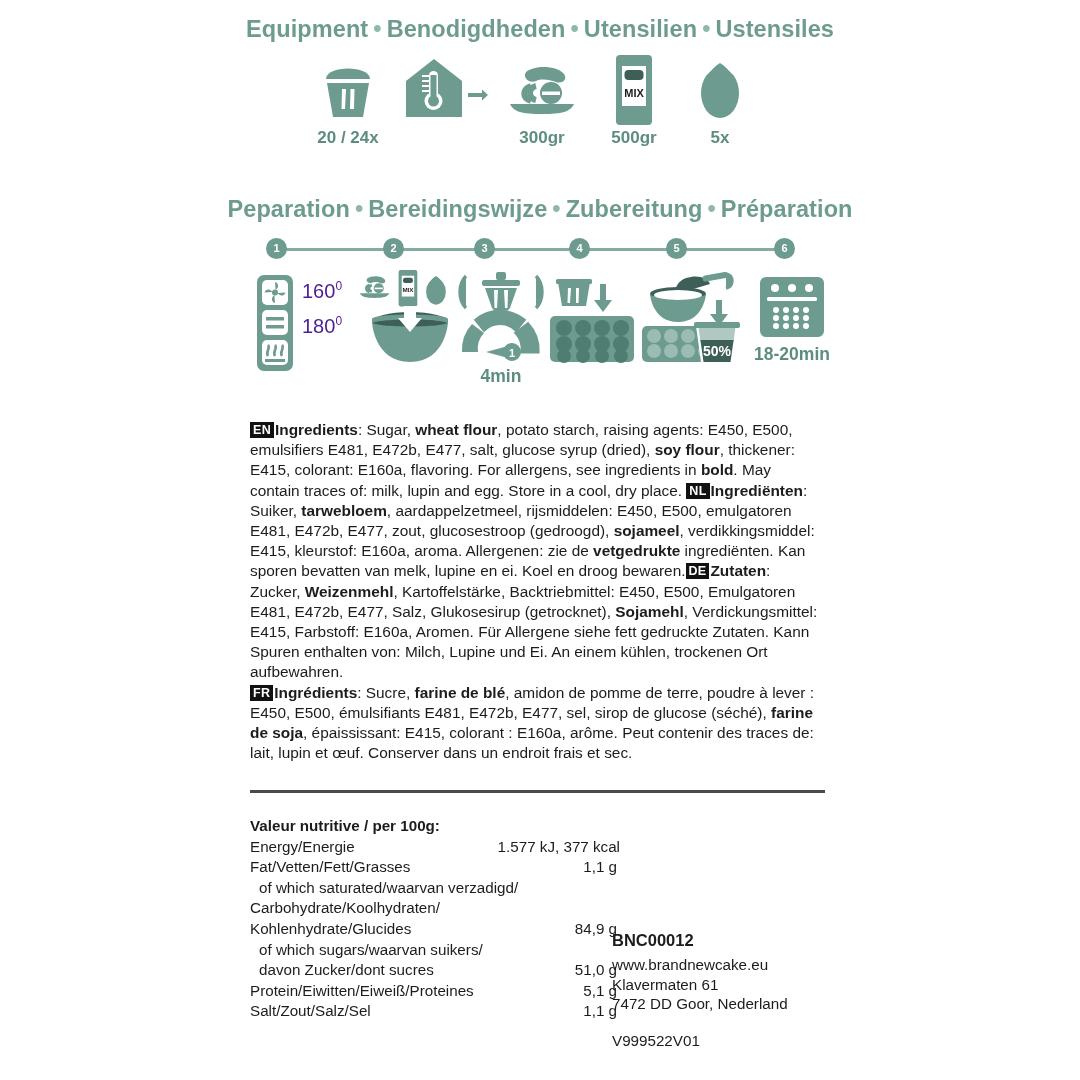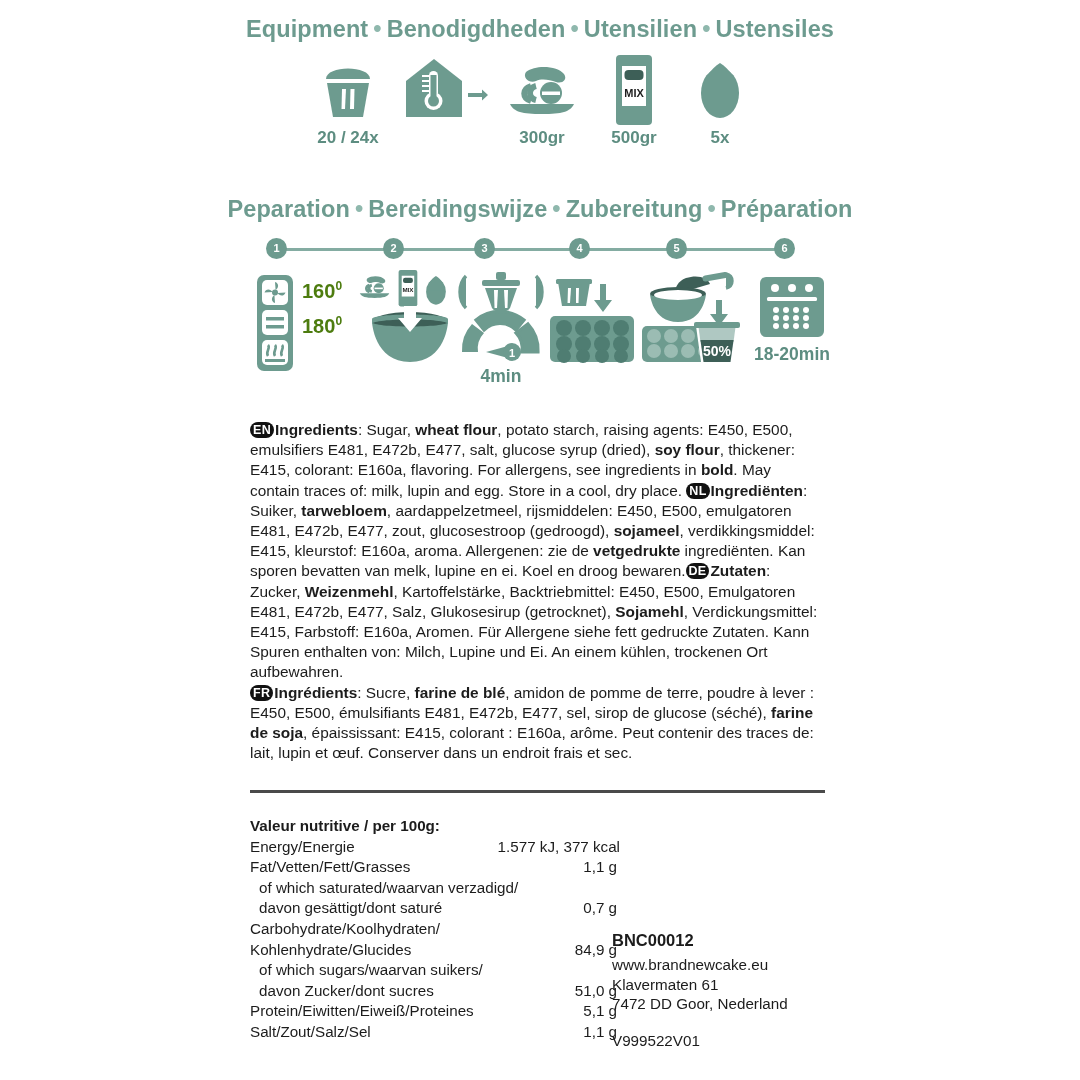--- a/index.html
+++ b/index.html
@@ -111,23 +111,23 @@
     text-align: center;
     white-space: nowrap;
   }
 
   .teal        { fill: #6d9b8f; }
   .teal-dark   { fill: #3d5f57; }
   .teal-stroke { fill: none; stroke: #6d9b8f; stroke-width: 6; }
   .white-fill  { fill: #ffffff; }
 
   .temp-label {
-    font-weight: bold;
+    font-weight: normal;
     font-size: 20px;
-    color: #4d7c0f;
+    color: #4c1d95;
     line-height: 1;
     white-space: nowrap;
   }
   .temp-sup { font-size: 12px; vertical-align: super; }
 
   
   #ingredients {
     position: absolute;
     left: 250px;
     top: 420px;
@@ -139,21 +139,21 @@
   }
   #ingredients b { font-weight: bold; margin-top: 32px; }
   .lang-tag {
     display: inline-block;
     background: #111111;
     color: #ffffff;
     font-weight: bold;
     font-size: 12.5px;
     line-height: 14px;
     padding: 1px 3px 1px 3px;
-    border-radius: 8px;
+    border-radius: 0;
     letter-spacing: 0.3px;
     position: relative;
     top: -1px;
     margin-right: 1px;
   }
 
   
   #divider {
     position: absolute;
     left: 250px;
@@ -499,24 +499,20 @@
         </div>
         <div class="nt-row">
           <div class="nt-label">Fat/Vetten/Fett/Grasses</div>
           <div class="nt-value">1,1 g</div>
         </div>
         <div class="nt-row">
           <div class="nt-label indent">of which saturated/waarvan verzadigd/</div>
           <div class="nt-value"></div>
         </div>
         <div class="nt-row">
-          <div class="nt-label indent">davon gesättigt/dont saturé</div>
-          <div class="nt-value">0,7 g</div>
-        </div>
-        <div class="nt-row">
           <div class="nt-label">Carbohydrate/Koolhydraten/</div>
           <div class="nt-value"></div>
         </div>
         <div class="nt-row">
           <div class="nt-label">Kohlenhydrate/Glucides</div>
           <div class="nt-value">84,9 g</div>
         </div>
         <div class="nt-row">
           <div class="nt-label indent">of which sugars/waarvan suikers/</div>
           <div class="nt-value"></div>

